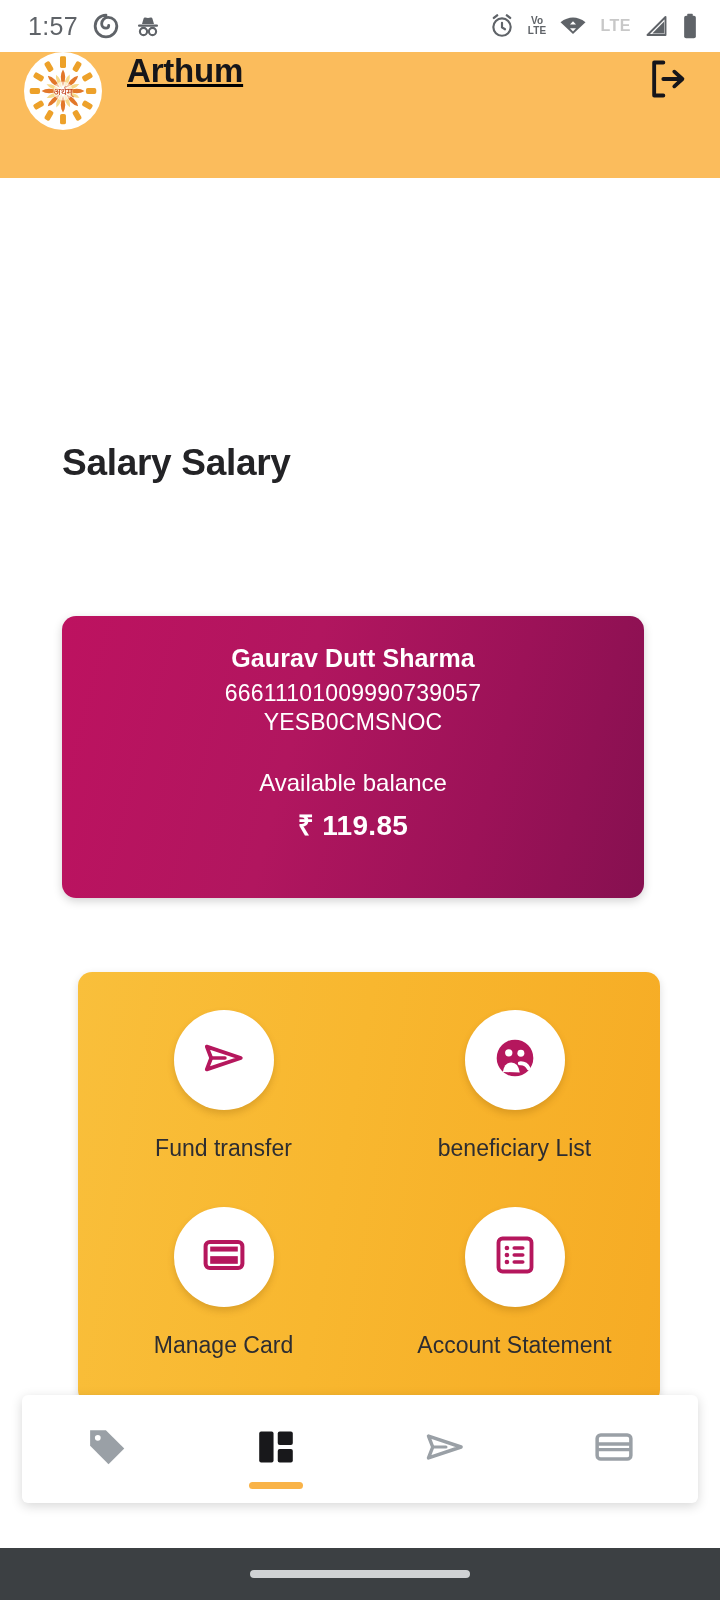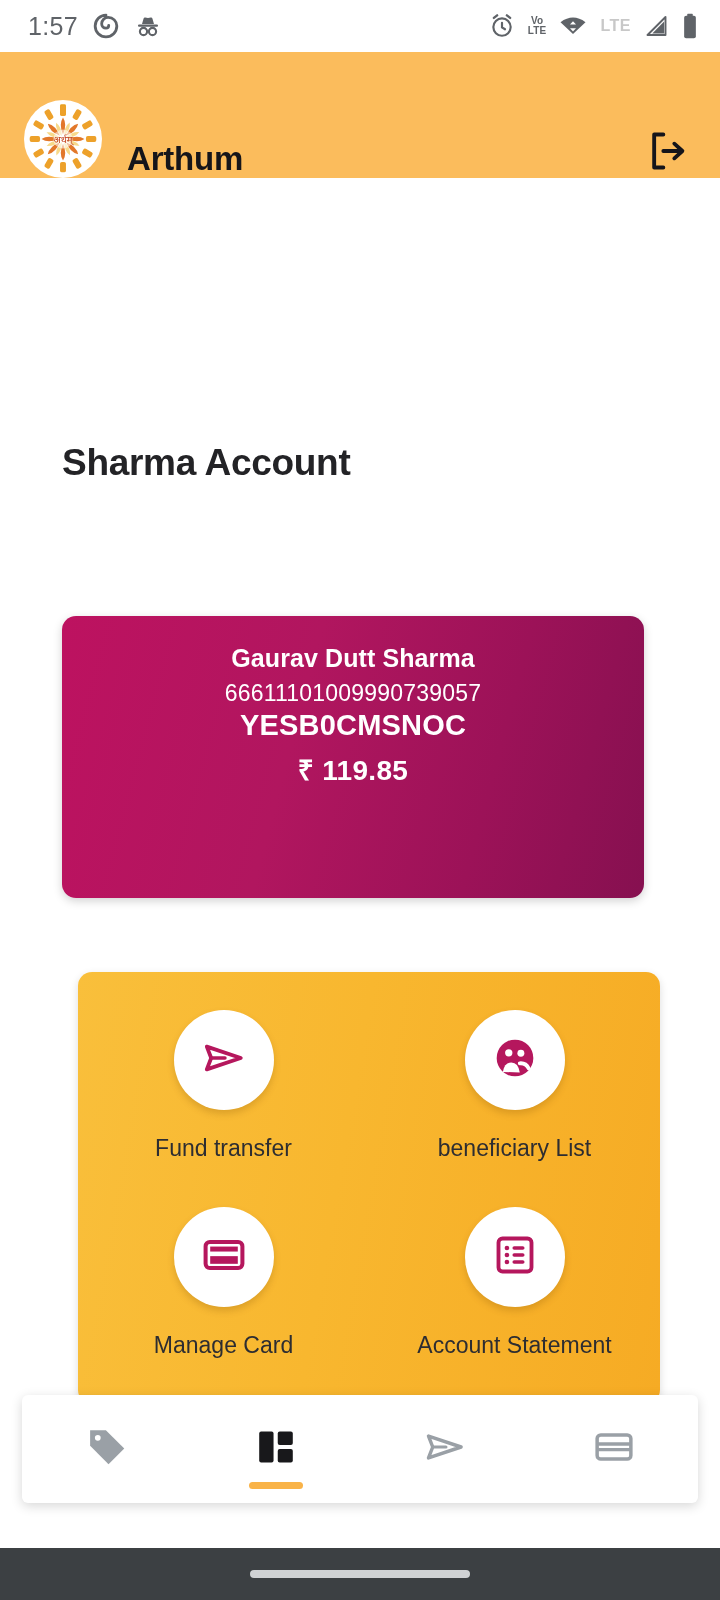--- a/index.html
+++ b/index.html
@@ -24,22 +24,23 @@
   .sb-right { margin-left:auto; display:flex; align-items:center; gap:13px; }
   .sb-icon { display:flex; align-items:center; justify-content:center; }
   .volte { font-size:10px; line-height:10px; font-weight:700; color:#5f6368; text-align:center; letter-spacing:0.2px;}
   .lte-txt { font-size:16px; font-weight:700; color:#c8c8c8; letter-spacing:0.5px; }
 
   
   .appbar {
     flex:0 0 126px; height:126px;
     background:#fbb council;
     background:#fbbc5c;
-    display:flex; align-items:flex-end;
+    display:flex; align-items:flex-start;
     padding:0 26px 0 24px;
+    text-decoration:underline;
   }
   .logo-badge {
     width:78px; height:78px; border-radius:50%;
     background:#ffffff;
     display:flex; align-items:center; justify-content:center;
     flex:0 0 78px;
     overflow:hidden;
   }
   .app-title {
     margin-left:25px;
@@ -64,21 +65,21 @@
     border-radius:14px;
     background:linear-gradient(105deg,#bd1260 0%,#b1165f 40%,#9c1258 72%,#861050 100%);
     box-shadow:0 3px 10px rgba(0,0,0,0.18);
     display:flex; flex-direction:column; align-items:center;
     color:#ffffff;
     padding-top:28px;
     margin-top:48px;
   }
   .acct-name { font-size:25px; font-weight:700; letter-spacing:0.1px; }
   .acct-number { font-size:23px; font-weight:400; margin-top:7px; letter-spacing:0.2px; }
-  .acct-ifsc { font-size:29px; font-weight:700; margin-top:2px; letter-spacing:0.2px; }
+  .acct-ifsc { font-size:23px; font-weight:400; margin-top:2px; letter-spacing:0.2px; }
   .bal-label { font-size:24px; font-weight:400; margin-top:33px; }
   .bal-amount { font-size:28px; font-weight:700; margin-top:8px; letter-spacing:0.3px; }
 
   
   .section-title {
     position:absolute; left:62px; top:733px;
     font-size:28px; font-weight:700; color:#232326;
   }
   .manage-panel {
     position:absolute; left:78px; top:794px;
@@ -235,26 +236,27 @@
     <div class="logout-btn">
       <svg width="44" height="44" viewBox="0 0 24 24">
         <path d="M10 3 H5 V21 H10" fill="none" stroke="#15151a" stroke-width="2.1" stroke-linecap="round" stroke-linejoin="round"></path>
         <path d="M10 12 H20 M16 8 L20.4 12 L16 16" fill="none" stroke="#15151a" stroke-width="2.1" stroke-linecap="round" stroke-linejoin="round"></path>
       </svg>
     </div>
   </div>
 
   <div class="content">
 
-    <div class="page-title">Sharma Account</div>
+    <div class="page-title">Salary Salary</div>
 
     <div class="balance-card">
       <div class="acct-name">Gaurav Dutt Sharma</div>
       <div class="acct-number">66611101009990739057</div>
       <div class="acct-ifsc">YESB0CMSNOC</div>
+      <div class="bal-label">Available balance</div>
       <div class="bal-amount">₹ 119.85</div>
     </div>
 
 
     <div class="manage-panel">
 
       <div class="tile">
         <div class="tile-circle">
           <span>
             <svg width="48" height="48" viewBox="0 0 24 24">

